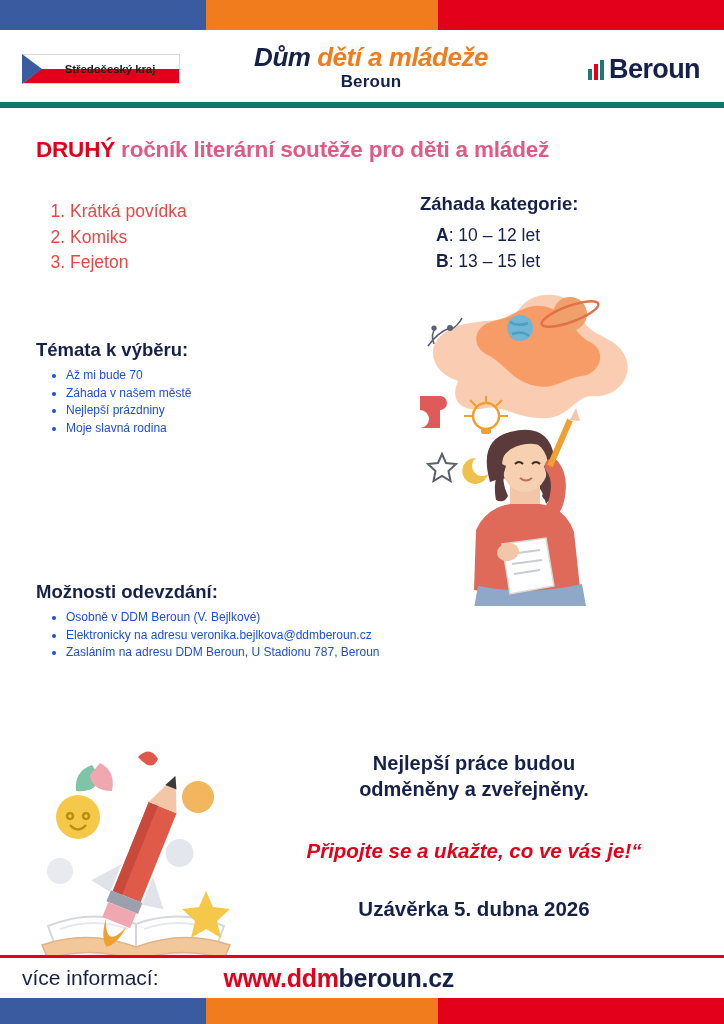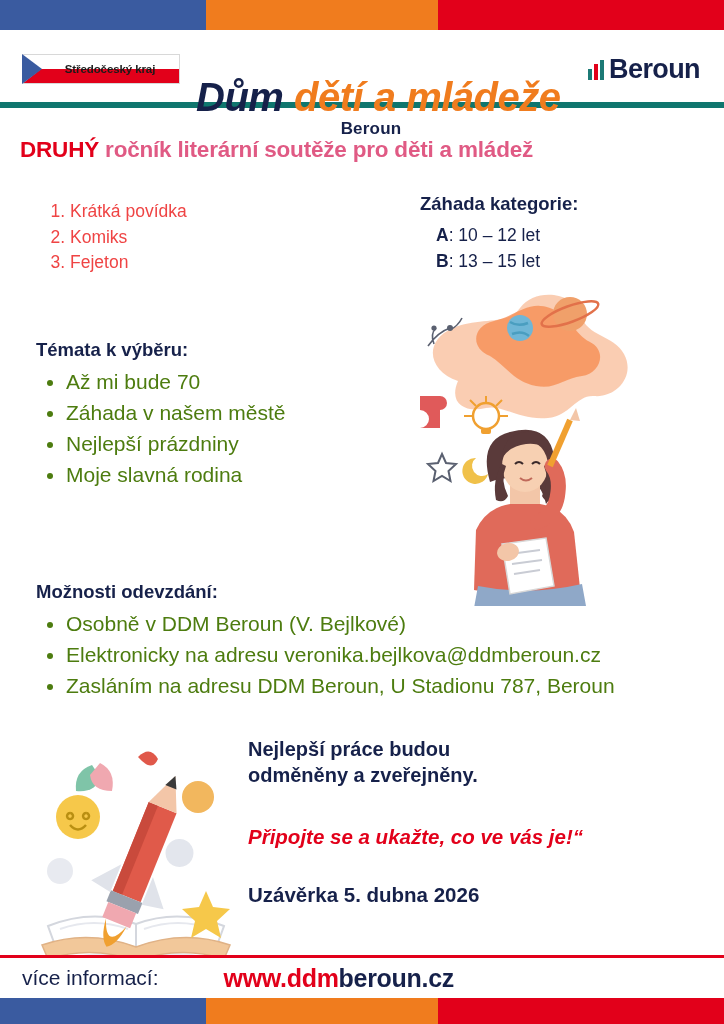--- a/index.html
+++ b/index.html
@@ -72,27 +72,26 @@
   }
 
   .ddm-title {
     position: absolute;
     left: 196px;
     top: 14px;
     width: 350px;
     text-align: center;
   }
   .ddm-title .line1 {
-    font-size: 40px;
+    font-size: 26px;
     font-weight: bold;
     font-style: italic;
     letter-spacing: -0.5px;
     line-height: 1.05;
     white-space: nowrap;
-    margin-top: 32px;
   }
   .ddm-title .line1 .dark { color: #16214a; }
   .ddm-title .line1 .orange { color: #f07c1e; }
   .ddm-title .line2 {
     font-size: 17px;
     font-weight: bold;
     color: #16214a;
     margin-top: 1px;
     letter-spacing: 0.2px;
   }
@@ -129,21 +128,21 @@
   
   .content {
     position: absolute;
     top: 111px; left: 0;
     width: 724px;
     height: 844px;
   }
 
   .main-title {
     position: absolute;
-    left: 20px;
+    left: 36px;
     top: 26px;
     font-size: 22.5px;
     font-weight: bold;
     color: #e2001a;
     letter-spacing: -0.2px;
     white-space: nowrap;
   }
   .main-title .pink { color: #e05a84; }
 
   .section-head {
@@ -175,22 +174,22 @@
     font-size: 17.5px;
     color: #ef4444;
     line-height: 1.47;
   }
   ul.bul-list {
     margin: 6px 0 0 0;
     padding-left: 30px;
     list-style: disc;
   }
   ul.bul-list li {
-    font-size: 21px;
-    color: #4d7c0f;
+    font-size: 12px;
+    color: #1d4ed8;
     line-height: 1.47;
   }
 
   .age-list {
     margin-top: 7px;
     padding-left: 16px;
   }
   .age-list div {
     font-size: 17.5px;
     color: #16214a;
@@ -218,23 +217,23 @@
     left: 398px;
     top: 175px;
     width: 250px;
     height: 320px;
   }
 
   
   .bottom-block {
     position: absolute;
     left: 248px;
-    top: 625px;
+    top: 639px;
     width: 452px;
-    text-align: left;
+    text-align: center;
   }
   .bottom-block .b1 {
     font-size: 20px;
     font-weight: bold;
     color: #16214a;
     line-height: 1.32;
   }
   .bottom-block .b2 {
     margin-top: 36px;
     font-size: 20.5px;

